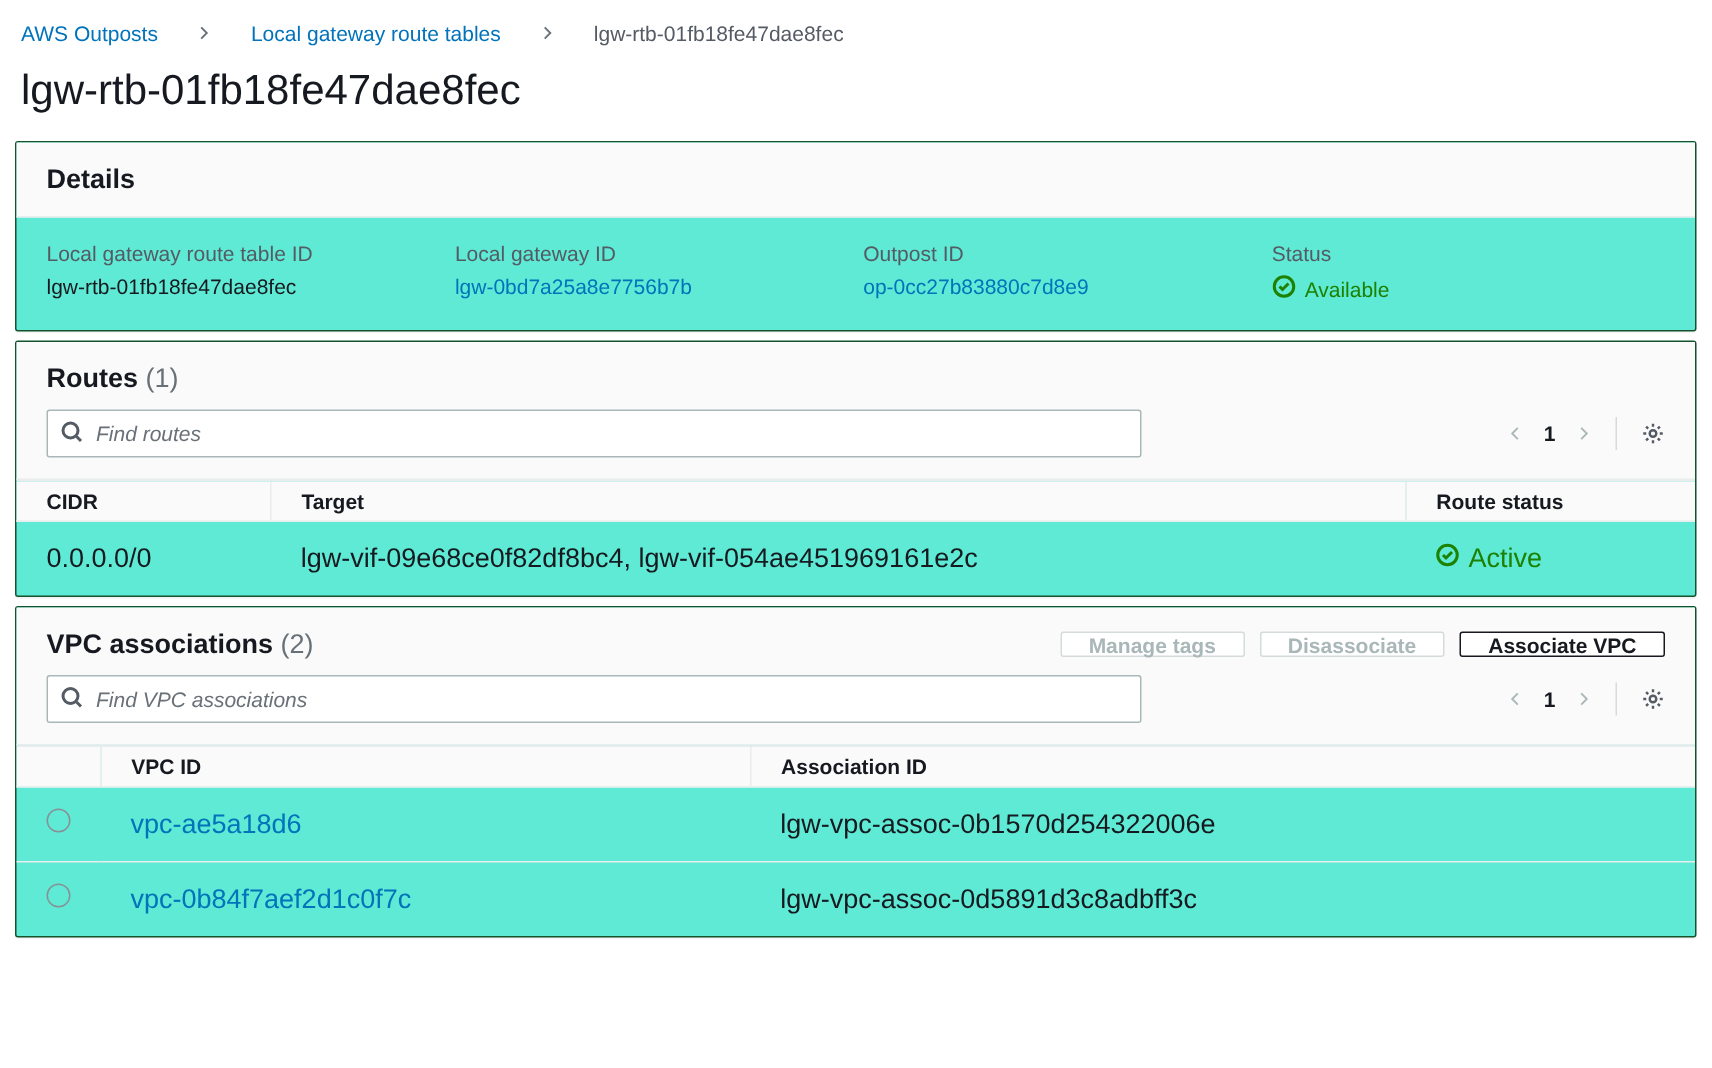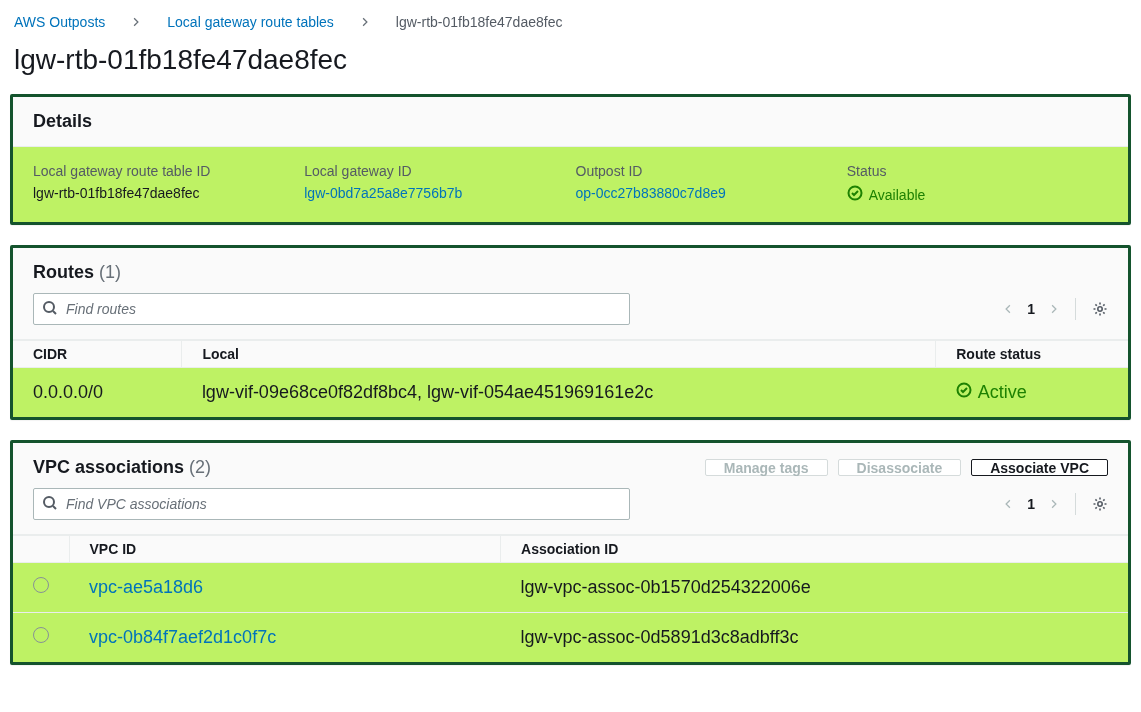--- a/index.html
+++ b/index.html
@@ -16,25 +16,25 @@
 .breadcrumb { display: flex; align-items: center; gap: 26px; font-size: 14px; margin-bottom: 14px; padding-left: 4px;}
 .breadcrumb .crumb-link { color: #0073bb; }
 .breadcrumb .sep { color: #687078; }
 .breadcrumb .current { color: #545b64; }
 
 
 .page-title { font-size: 28px; font-weight: 400; margin: 0 0 18px 4px; color: #16191f;}
 
 
 .panel {
-  border: 3px solid #14532d;
+  border: 1px solid #14532d;
   border-radius: 2px;
-  margin-bottom: 20px;
+  margin-bottom: 6px;
   box-shadow: 0 1px 1px rgba(0,0,0,0.05);
-  background: #bef264;
+  background: #5eead4;
 }
 .panel-header {
   background: #fafafa;
   padding: 14px 20px 14px 20px;
   border-bottom: 1px solid #eaeded;
 }
 .panel-header-row {
   display: flex;
   align-items: center;
   justify-content: space-between;
@@ -55,21 +55,21 @@
 .status-ok svg { width: 16px; height: 16px; }
 
 
 .search-input-wrap {
   display: flex;
   align-items: center;
   border: 1px solid #aab7b8;
   border-radius: 2px;
   background: #fff;
   height: 32px;
-  width: 597px;
+  width: 730px;
   max-width: 100%;
   padding: 0 8px;
 }
 .search-input-wrap svg { width: 16px; height: 16px; color: #545b64; flex-shrink: 0; }
 .search-input-wrap input {
   border: none; outline: none; flex: 1; font-size: 14px; padding: 0 8px;
   font-style: italic; color: #16191f;
 }
 .search-input-wrap input::placeholder { color: #687078; font-style: italic; }
 
@@ -196,21 +196,21 @@
               <path d="M8 1.5v2M8 12.5v2M14.5 8h-2M3.5 8h-2M12.6 3.4l-1.4 1.4M4.8 11.2l-1.4 1.4M12.6 12.6l-1.4-1.4M4.8 4.8L3.4 3.4"></path>
             </svg>
         </span>
       </div>
     </div>
   </div>
   <table class="tbl">
     <thead>
       <tr>
         <th>CIDR</th>
-        <th>Local</th>
+        <th>Target</th>
         <th>Route status</th>
       </tr>
     </thead>
     <tbody>
       <tr>
         <td>0.0.0.0/0</td>
         <td>lgw-vif-09e68ce0f82df8bc4, lgw-vif-054ae451969161e2c</td>
         <td>
           <span class="status-ok">
             <span>

